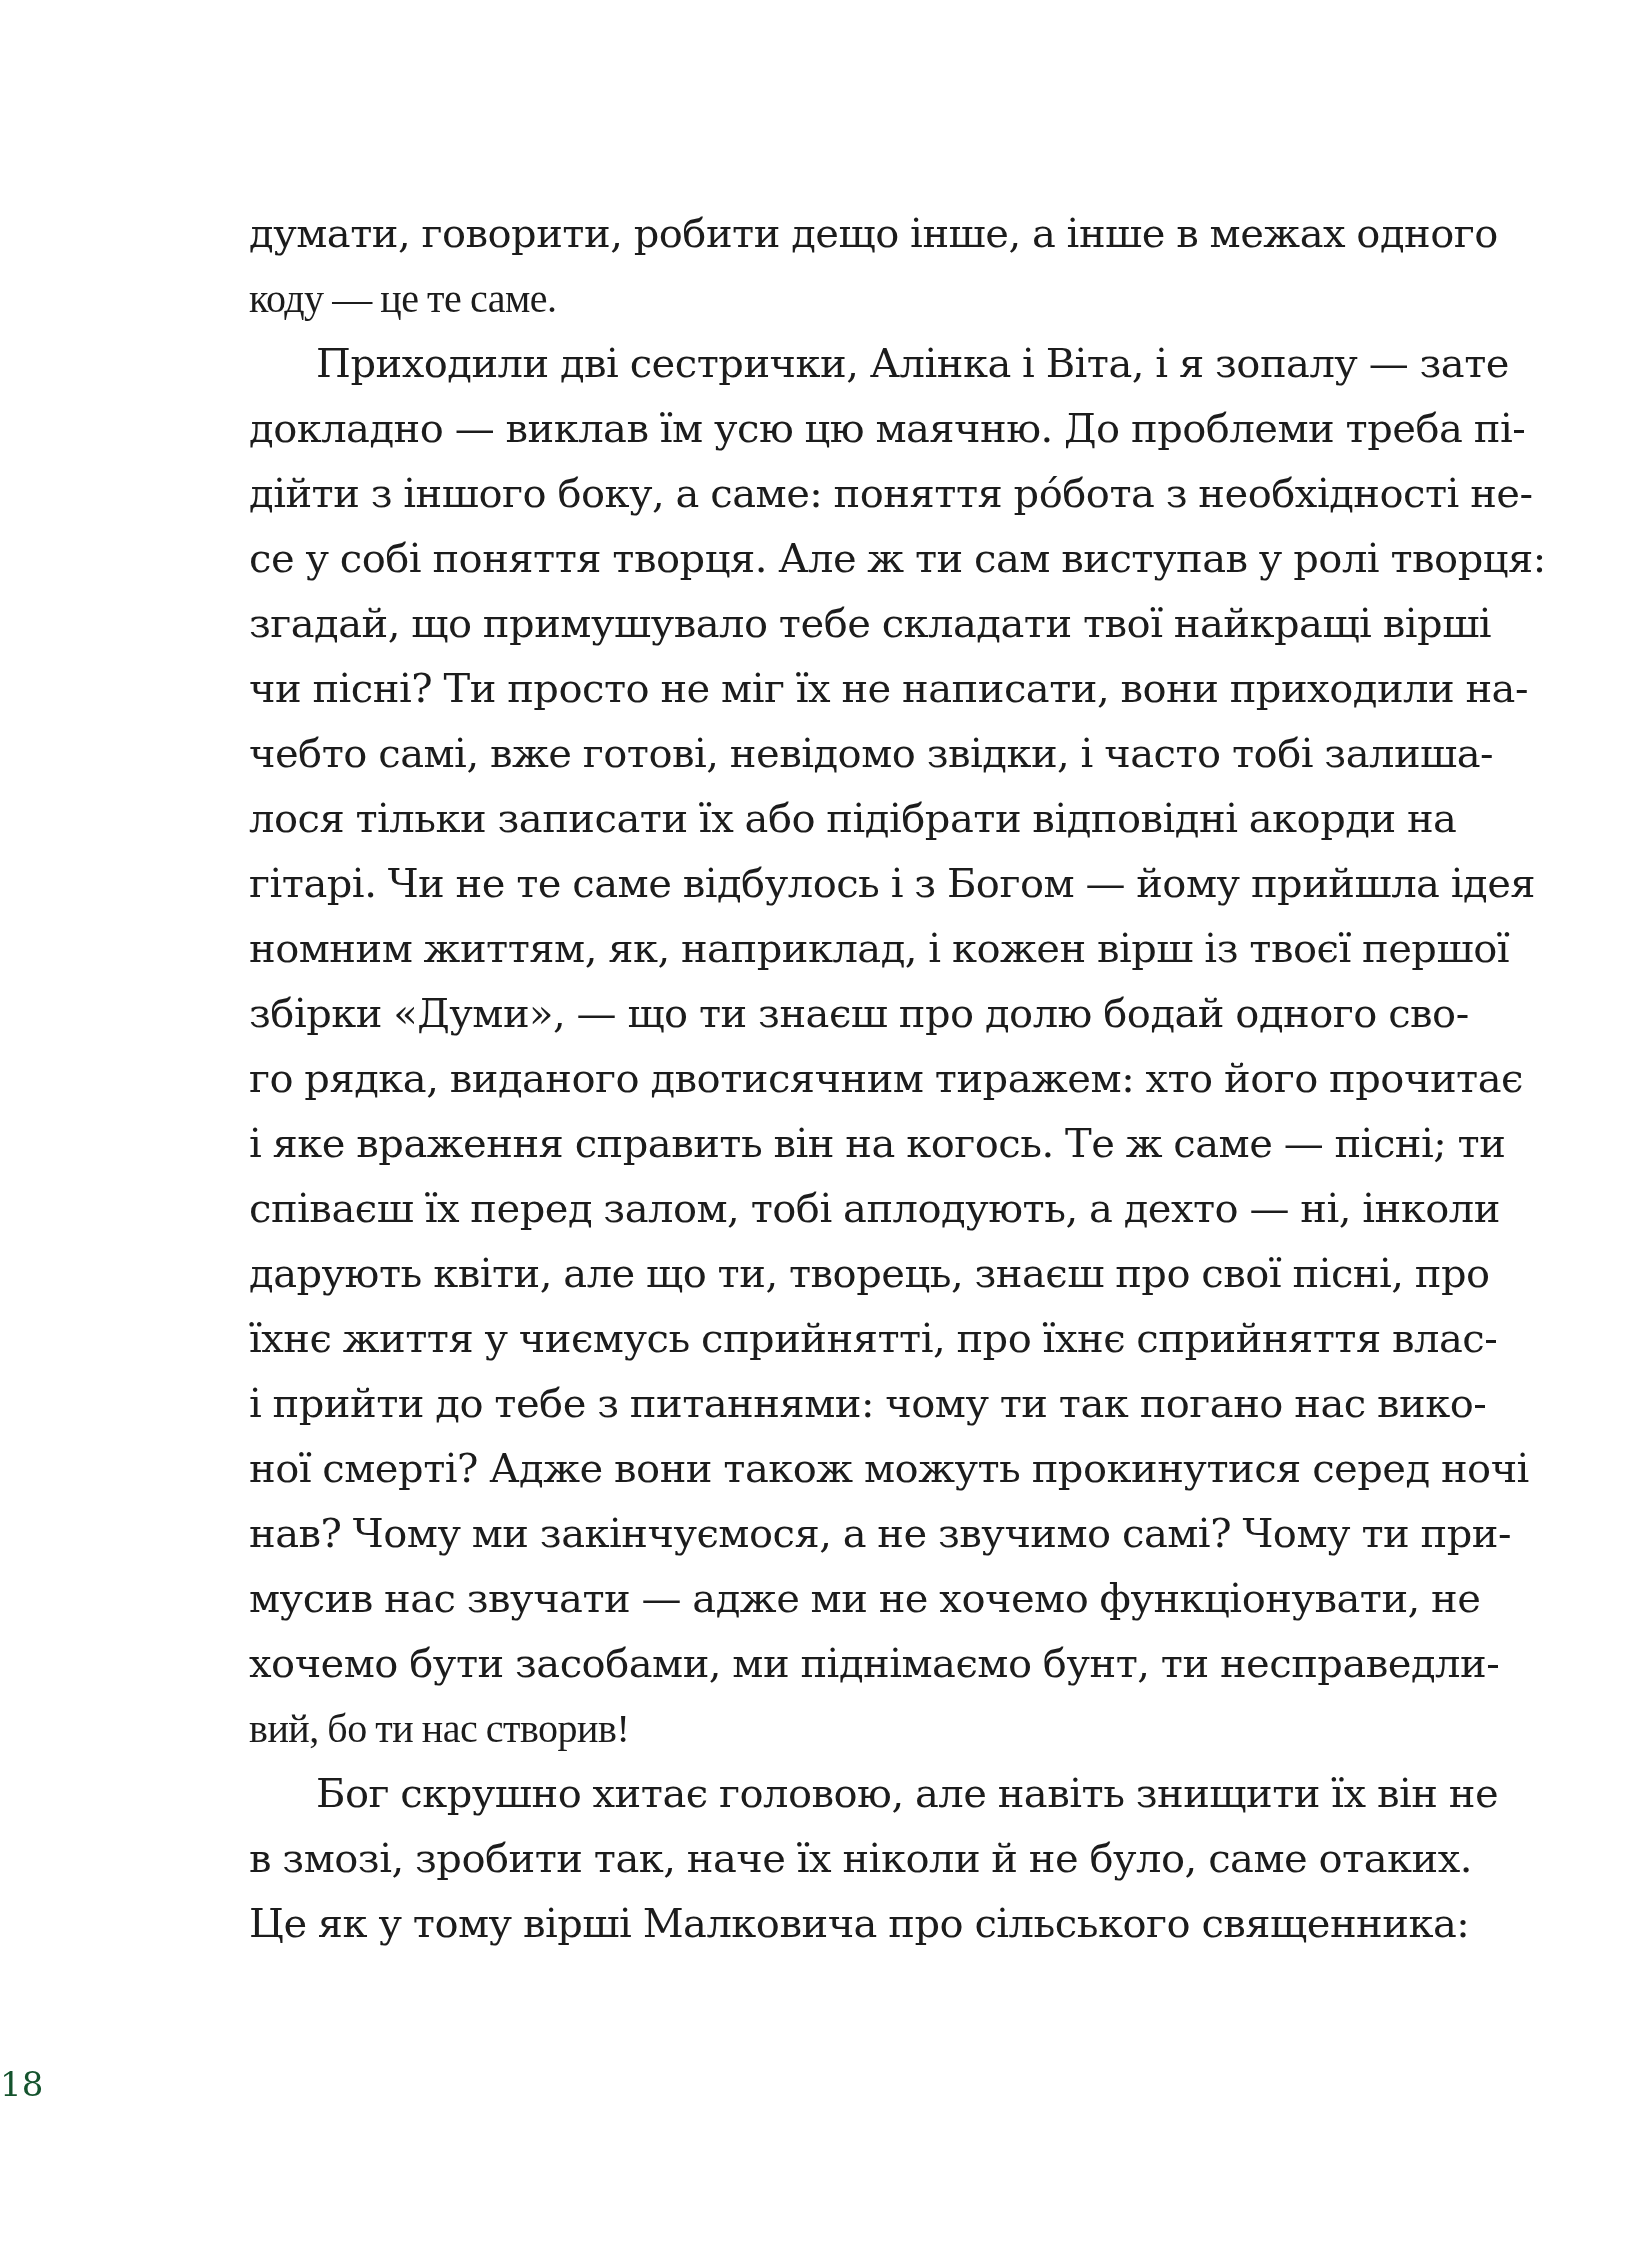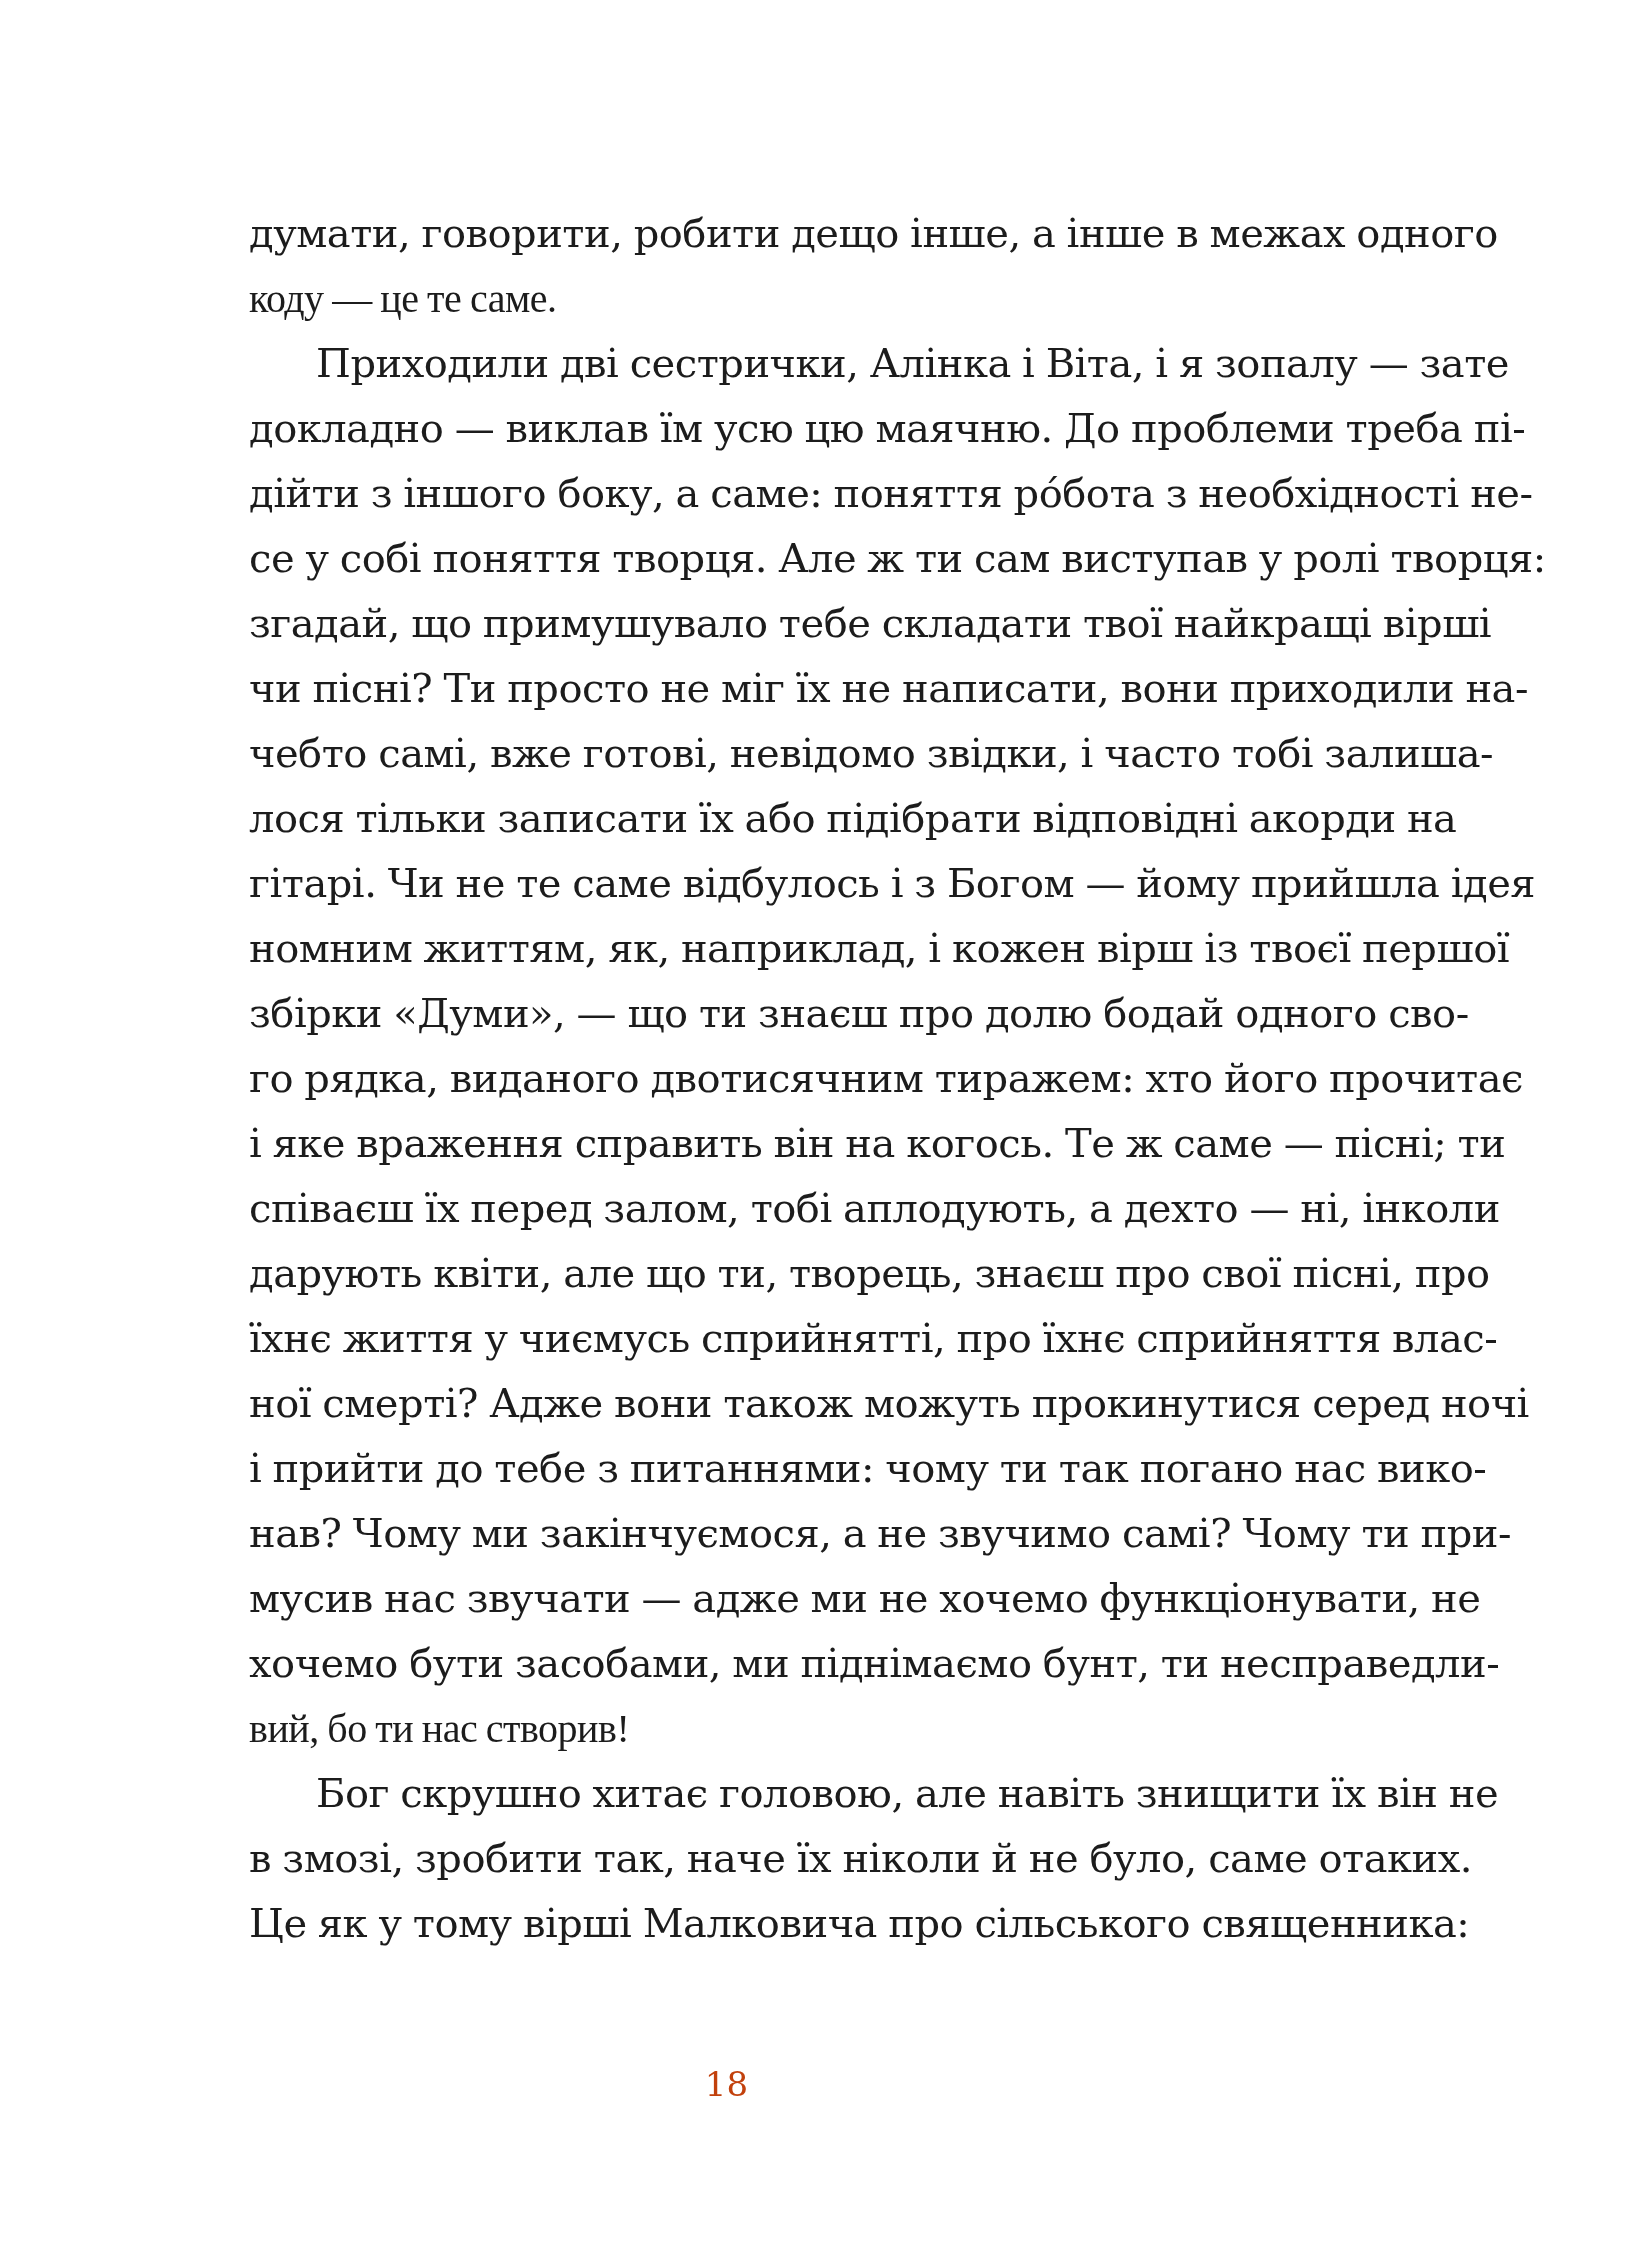--- a/index.html
+++ b/index.html
@@ -37,24 +37,23 @@
       font-family: Liberation Serif, serif;
     }
     .line.indent {
       padding-left: 67px;
     }
     .page-number {
       position: absolute;
       left: 0;
       width: 1453px;
       top: 2059px;
-      text-align: center;
       font-size: 34px;
       line-height: 51px;
-      color: #c2410c;
+      color: #14532d;
     }
   </style>
 </head>
 <body>
 
 <div class="page">
 
   <div class="paragraph">
     <span class="line">думати, говорити, робити дещо інше, а інше в межах одного</span>
     <span class="line last">коду — це те саме.</span>
@@ -70,22 +69,22 @@
     <span class="line">чебто самі, вже готові, невідомо звідки, і часто тобі залиша-</span>
     <span class="line">лося тільки записати їх або підібрати відповідні акорди на</span>
     <span class="line">гітарі. Чи не те саме відбулось і з Богом — йому прийшла ідея</span>
     <span class="line">номним життям, як, наприклад, і кожен вірш із твоєї першої</span>
     <span class="line">збірки «Думи», — що ти знаєш про долю бодай одного сво-</span>
     <span class="line">го рядка, виданого двотисячним тиражем: хто його прочитає</span>
     <span class="line">і яке враження справить він на когось. Те ж саме — пісні; ти</span>
     <span class="line">співаєш їх перед залом, тобі аплодують, а дехто — ні, інколи</span>
     <span class="line">дарують квіти, але що ти, творець, знаєш про свої пісні, про</span>
     <span class="line">їхнє життя у чиємусь сприйнятті, про їхнє сприйняття влас-</span>
+    <span class="line">і прийти до тебе з питаннями: чому ти так погано нас вико-</span>
     <span class="line">ної смерті? Адже вони також можуть прокинутися серед ночі</span>
-    <span class="line">і прийти до тебе з питаннями: чому ти так погано нас вико-</span>
     <span class="line">нав? Чому ми закінчуємося, а не звучимо самі? Чому ти при-</span>
     <span class="line">мусив нас звучати — адже ми не хочемо функціонувати, не</span>
     <span class="line">хочемо бути засобами, ми піднімаємо бунт, ти несправедли-</span>
     <span class="line last">вий, бо ти нас створив!</span>
   </div>
 
   <div class="paragraph">
     <span class="line indent">Бог скрушно хитає головою, але навіть знищити їх він не</span>
     <span class="line">в змозі, зробити так, наче їх ніколи й не було, саме отаких.</span>
     <span class="line">Це як у тому вірші Малковича про сільського священника:</span>

